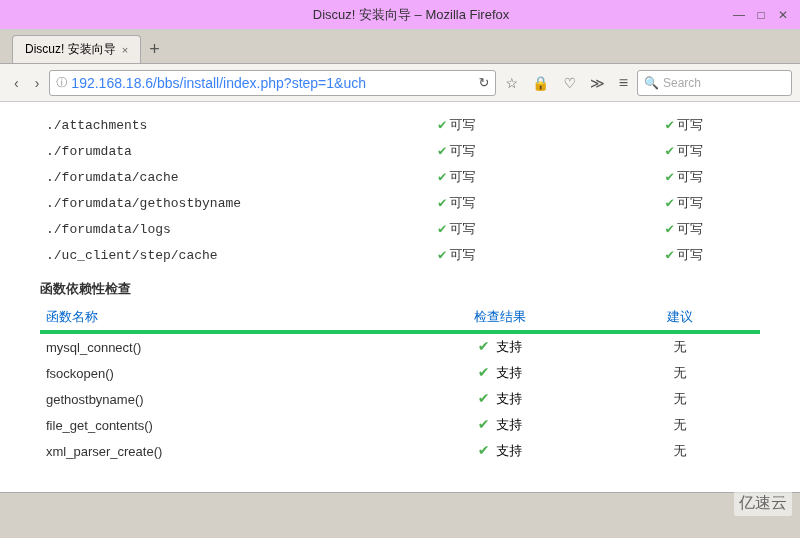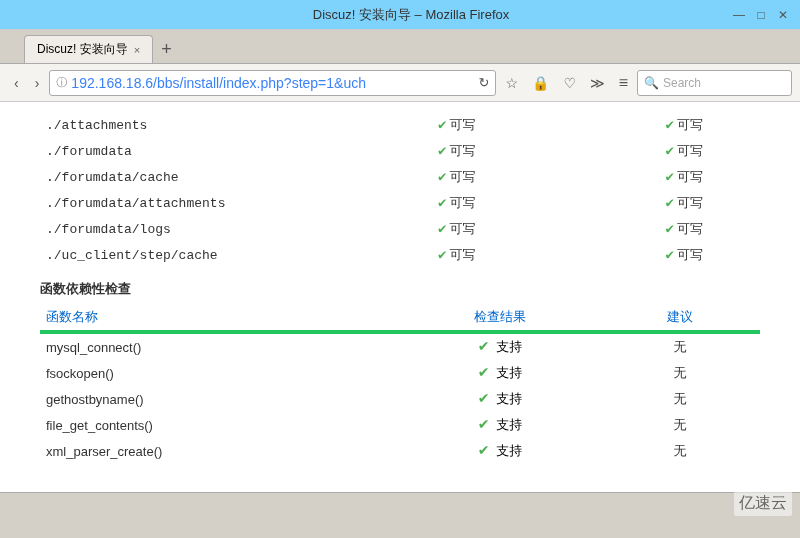--- a/index.html
+++ b/index.html
@@ -7,21 +7,21 @@
       width: 800px;
       height: 538px;
       overflow: hidden;
       font-family: Arial, sans-serif;
       font-size: 13px;
       background: #d4d0c8;
     }
 
     
     .titlebar {
-      background: #7dd3fc;
+      background: #f0abfc;
       height: 30px;
       display: flex;
       align-items: center;
       justify-content: space-between;
       padding: 0 10px;
       border-bottom: 1px solid #ccc;
     }
     .titlebar-title {
       flex: 1;
       text-align: center;
@@ -44,21 +44,21 @@
       align-items: center;
       justify-content: center;
     }
 
     
     .tabbar {
       background: #d4d0c8;
       height: 34px;
       display: flex;
       align-items: flex-end;
-      padding: 0 24px;
+      padding: 0 12px;
       gap: 2px;
       border-bottom: 1px solid #aaa;
     }
     .tab {
       background: #f0ede8;
       border: 1px solid #aaa;
       border-bottom: none;
       border-radius: 4px 4px 0 0;
       padding: 5px 12px;
       font-size: 12px;
@@ -346,21 +346,21 @@
         <td></td>
         <td><span class="checkmark">✔</span><span class="writeable">可写</span></td>
       </tr>
       <tr>
         <td>./forumdata/cache</td>
         <td><span class="checkmark">✔</span><span class="writeable">可写</span></td>
         <td></td>
         <td><span class="checkmark">✔</span><span class="writeable">可写</span></td>
       </tr>
       <tr>
-        <td>./forumdata/attachments</td>
+        <td>./forumdata/gethostbyname</td>
         <td><span class="checkmark">✔</span><span class="writeable">可写</span></td>
         <td></td>
         <td><span class="checkmark">✔</span><span class="writeable">可写</span></td>
       </tr>
       <tr>
         <td>./forumdata/logs</td>
         <td><span class="checkmark">✔</span><span class="writeable">可写</span></td>
         <td></td>
         <td><span class="checkmark">✔</span><span class="writeable">可写</span></td>
       </tr>

